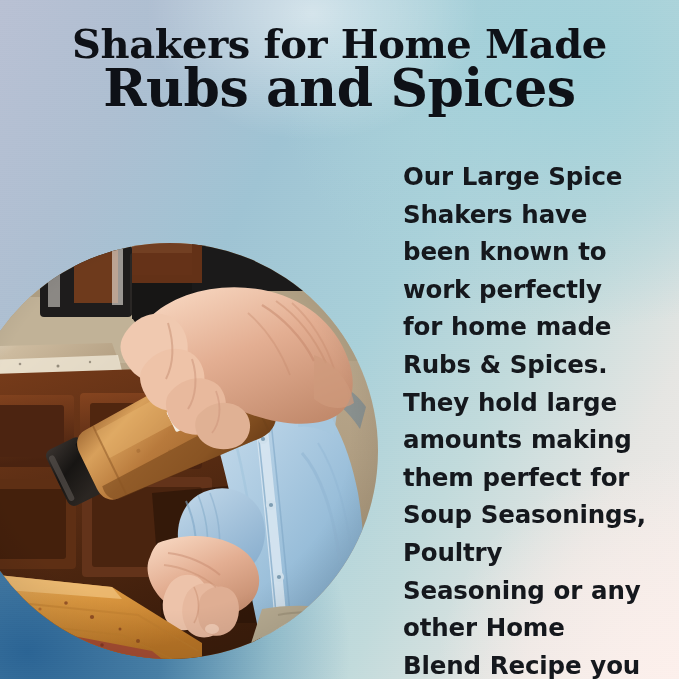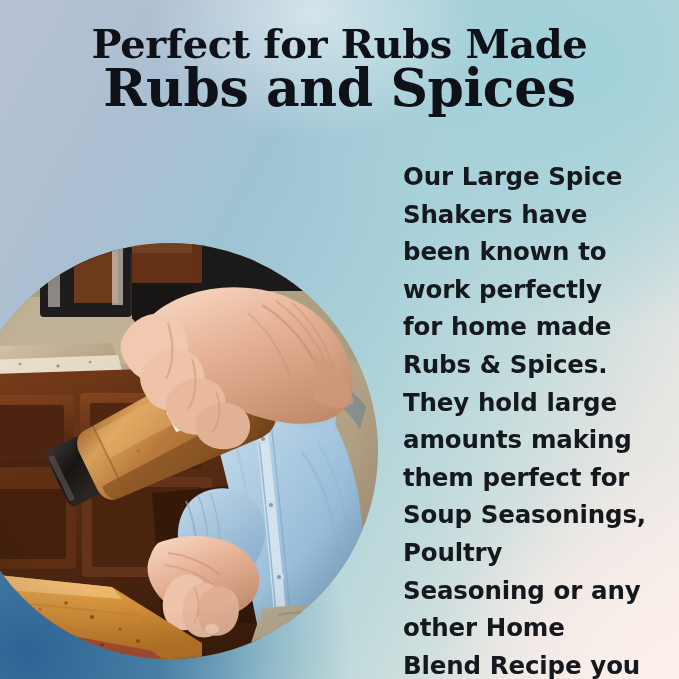--- a/index.html
+++ b/index.html
@@ -107,21 +107,21 @@
 <div id="stage">
 
   <div class="bg-layer bg-base"></div>
   <div class="bg-layer bg-teal"></div>
   <div class="bg-layer bg-blue"></div>
   <div class="bg-layer bg-blush"></div>
   <div class="bg-layer bg-light"></div>
   <div class="bg-layer bg-grain"></div>
 
   <div class="headline">
-    <span class="hl-line hl-line1">Perfect for Rubs Made</span>
+    <span class="hl-line hl-line1">Shakers for Home Made</span>
     <span class="hl-line hl-line2">Rubs and Spices</span>
   </div>
 
   <div class="bodycopy">Our Large Spice Shakers have been known to work perfectly for home made Rubs &amp; Spices.  They hold large amounts making them perfect for Soup Seasonings, Poultry Seasoning or any other Home Blend Recipe you like.</div>
 
   <div class="photo-wrap">
     <svg viewBox="0 0 416 416" preserveAspectRatio="xMidYMid slice">
       <defs>
         <linearGradient id="gWall" x1="0" y1="0" x2="0" y2="1">
           <stop offset="0" stop-color="#c2b196"></stop>

